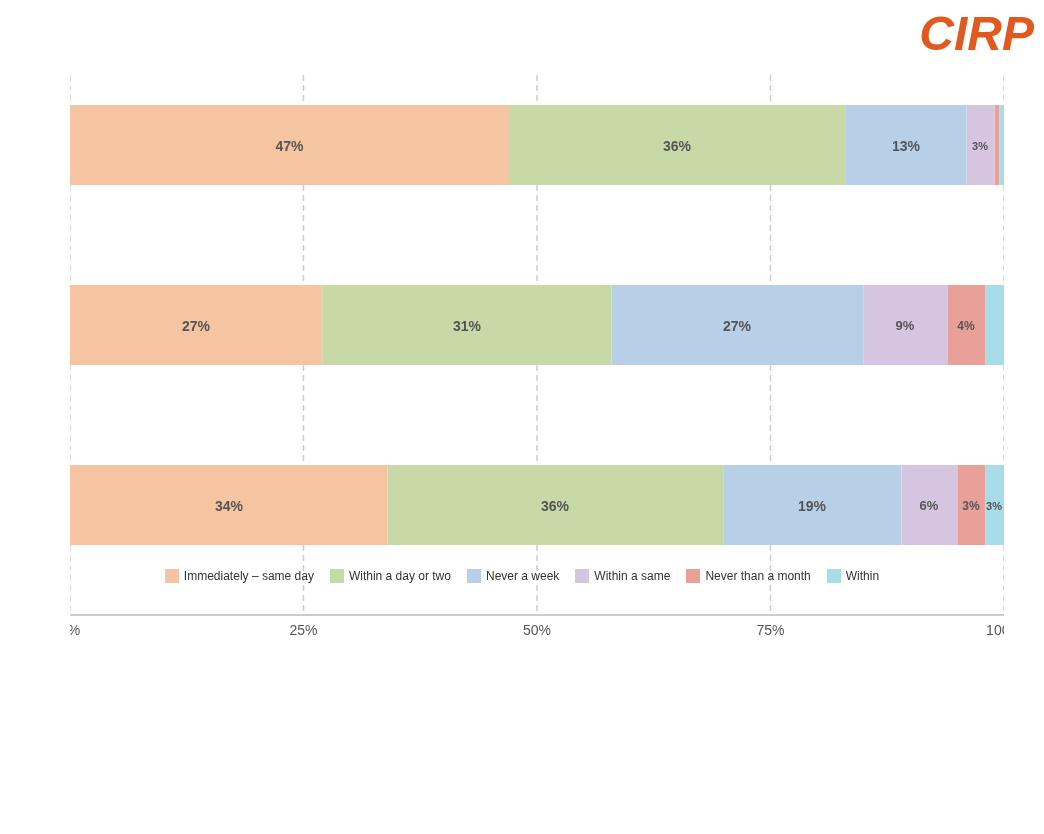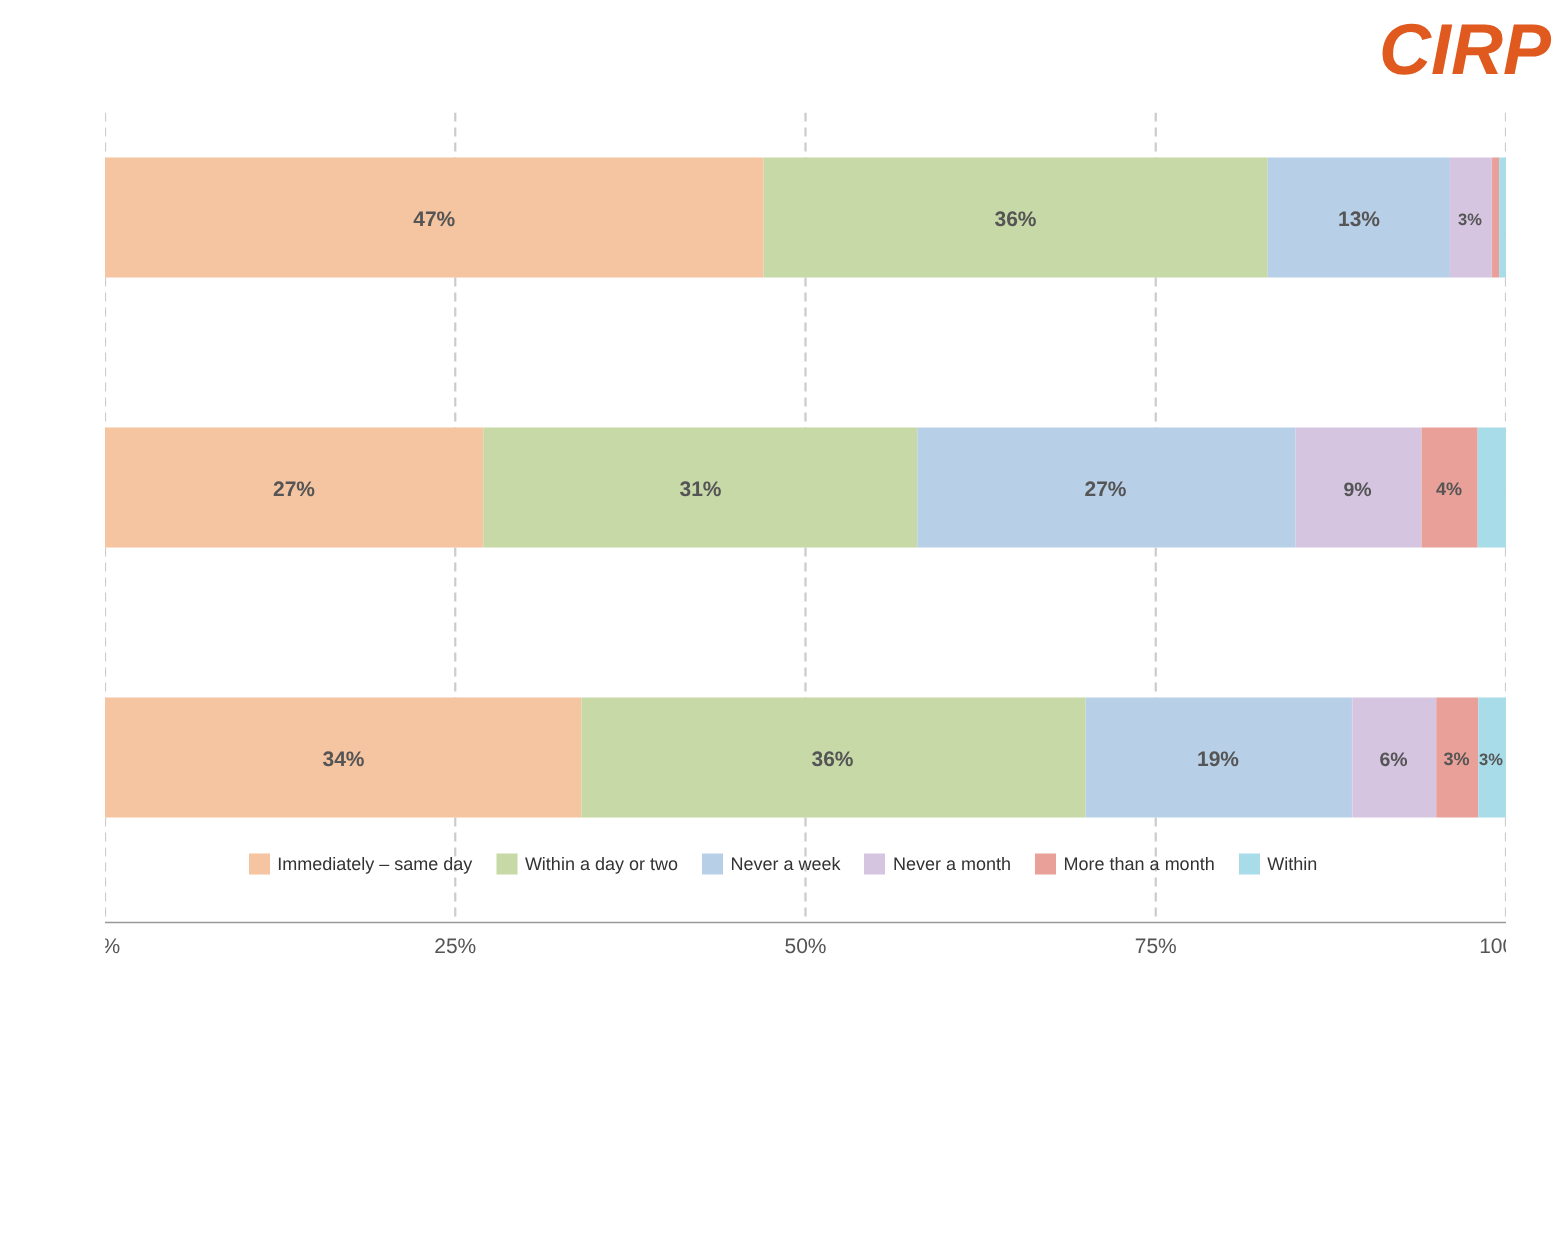--- a/index.html
+++ b/index.html
@@ -177,26 +177,26 @@
       <span>Within a day or two</span>
     </div>
 
     <div class="legend-item">
       <div class="legend-swatch" style="width:14px;height:14px;background:#b8cfe8;"></div>
       <span>Never a week</span>
     </div>
 
     <div class="legend-item">
       <div class="legend-swatch" style="width:14px;height:14px;background:#d5c5e0;"></div>
-      <span>Never a month</span>
+      <span>Within a same</span>
     </div>
 
     <div class="legend-item">
       <div class="legend-swatch" style="width:14px;height:14px;background:#e8a098;"></div>
-      <span>More than a month</span>
+      <span>Never than a month</span>
     </div>
 
     <div class="legend-item">
       <div class="legend-swatch" style="width:14px;height:14px;background:#a8dce8;"></div>
       <span>Within</span>
     </div>
 
   </div>
 
 </div>

